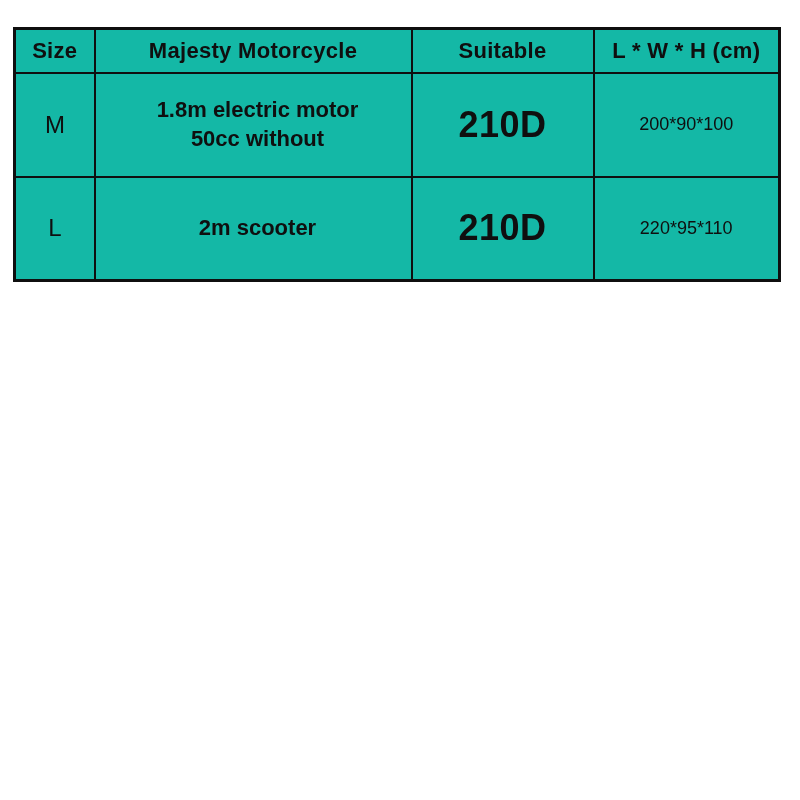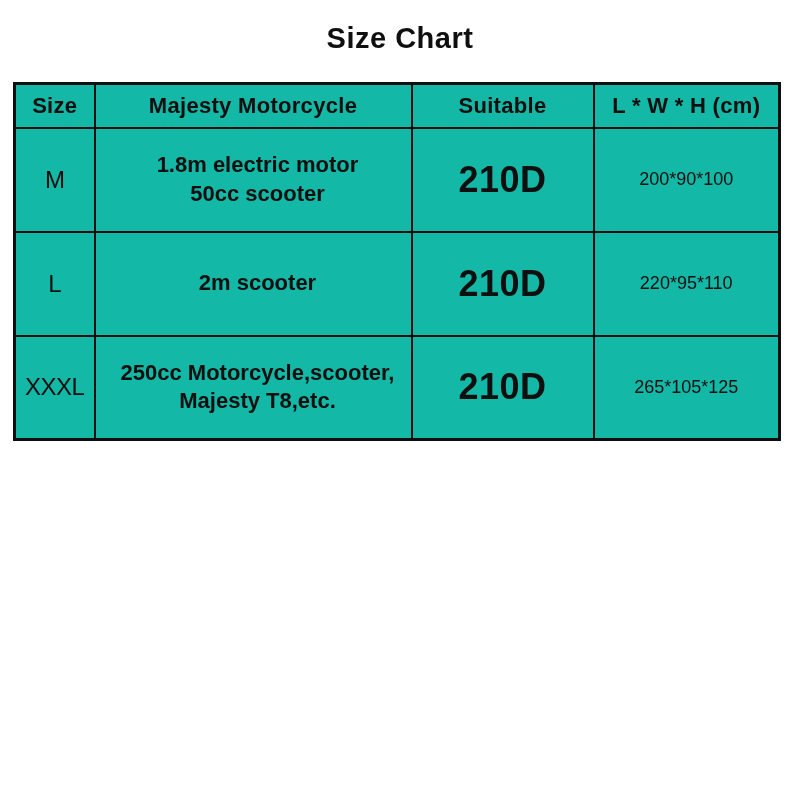--- a/index.html
+++ b/index.html
@@ -79,21 +79,20 @@
   }
   tbody tr:nth-child(5) td.suitable-cell { padding-left: 44px; }
   tbody tr:nth-child(6) td.suitable-cell { padding-left: 64px; }
   .suitable-line { white-space: nowrap; padding-left: 9px; }
 </style>
 </head>
 <body>
 
 <div class="page">
 
-  <h1 class="page-title">Size Chart</h1>
 
   <table class="size-chart">
     <colgroup>
       <col class="c-size">
       <col class="c-suitable">
       <col class="c-material">
       <col class="c-dims">
     </colgroup>
     <thead>
       <tr>
@@ -101,38 +100,29 @@
         <th>Majesty Motorcycle</th>
         <th>Suitable</th>
         <th>L * W * H (cm)</th>
       </tr>
     </thead>
     <tbody>
         <tr>
           <td class="size-cell">M</td>
           <td class="suitable-cell">
             <div class="suitable-line">1.8m electric motor</div>
-            <div class="suitable-line">50cc scooter</div>
+            <div class="suitable-line">50cc without</div>
           </td>
           <td class="material-cell">210D</td>
           <td class="dims-cell">200*90*100</td>
         </tr>
         <tr>
           <td class="size-cell">L</td>
           <td class="suitable-cell">
             <div class="suitable-line">2m scooter</div>
           </td>
           <td class="material-cell">210D</td>
           <td class="dims-cell">220*95*110</td>
         </tr>
-        <tr>
-          <td class="size-cell">XXXL</td>
-          <td class="suitable-cell">
-            <div class="suitable-line">250cc Motorcycle,scooter,</div>
-            <div class="suitable-line">Majesty T8,etc.</div>
-          </td>
-          <td class="material-cell">210D</td>
-          <td class="dims-cell">265*105*125</td>
-        </tr>
       </tbody>
   </table>
 
 </div>
 
 </body></html>

